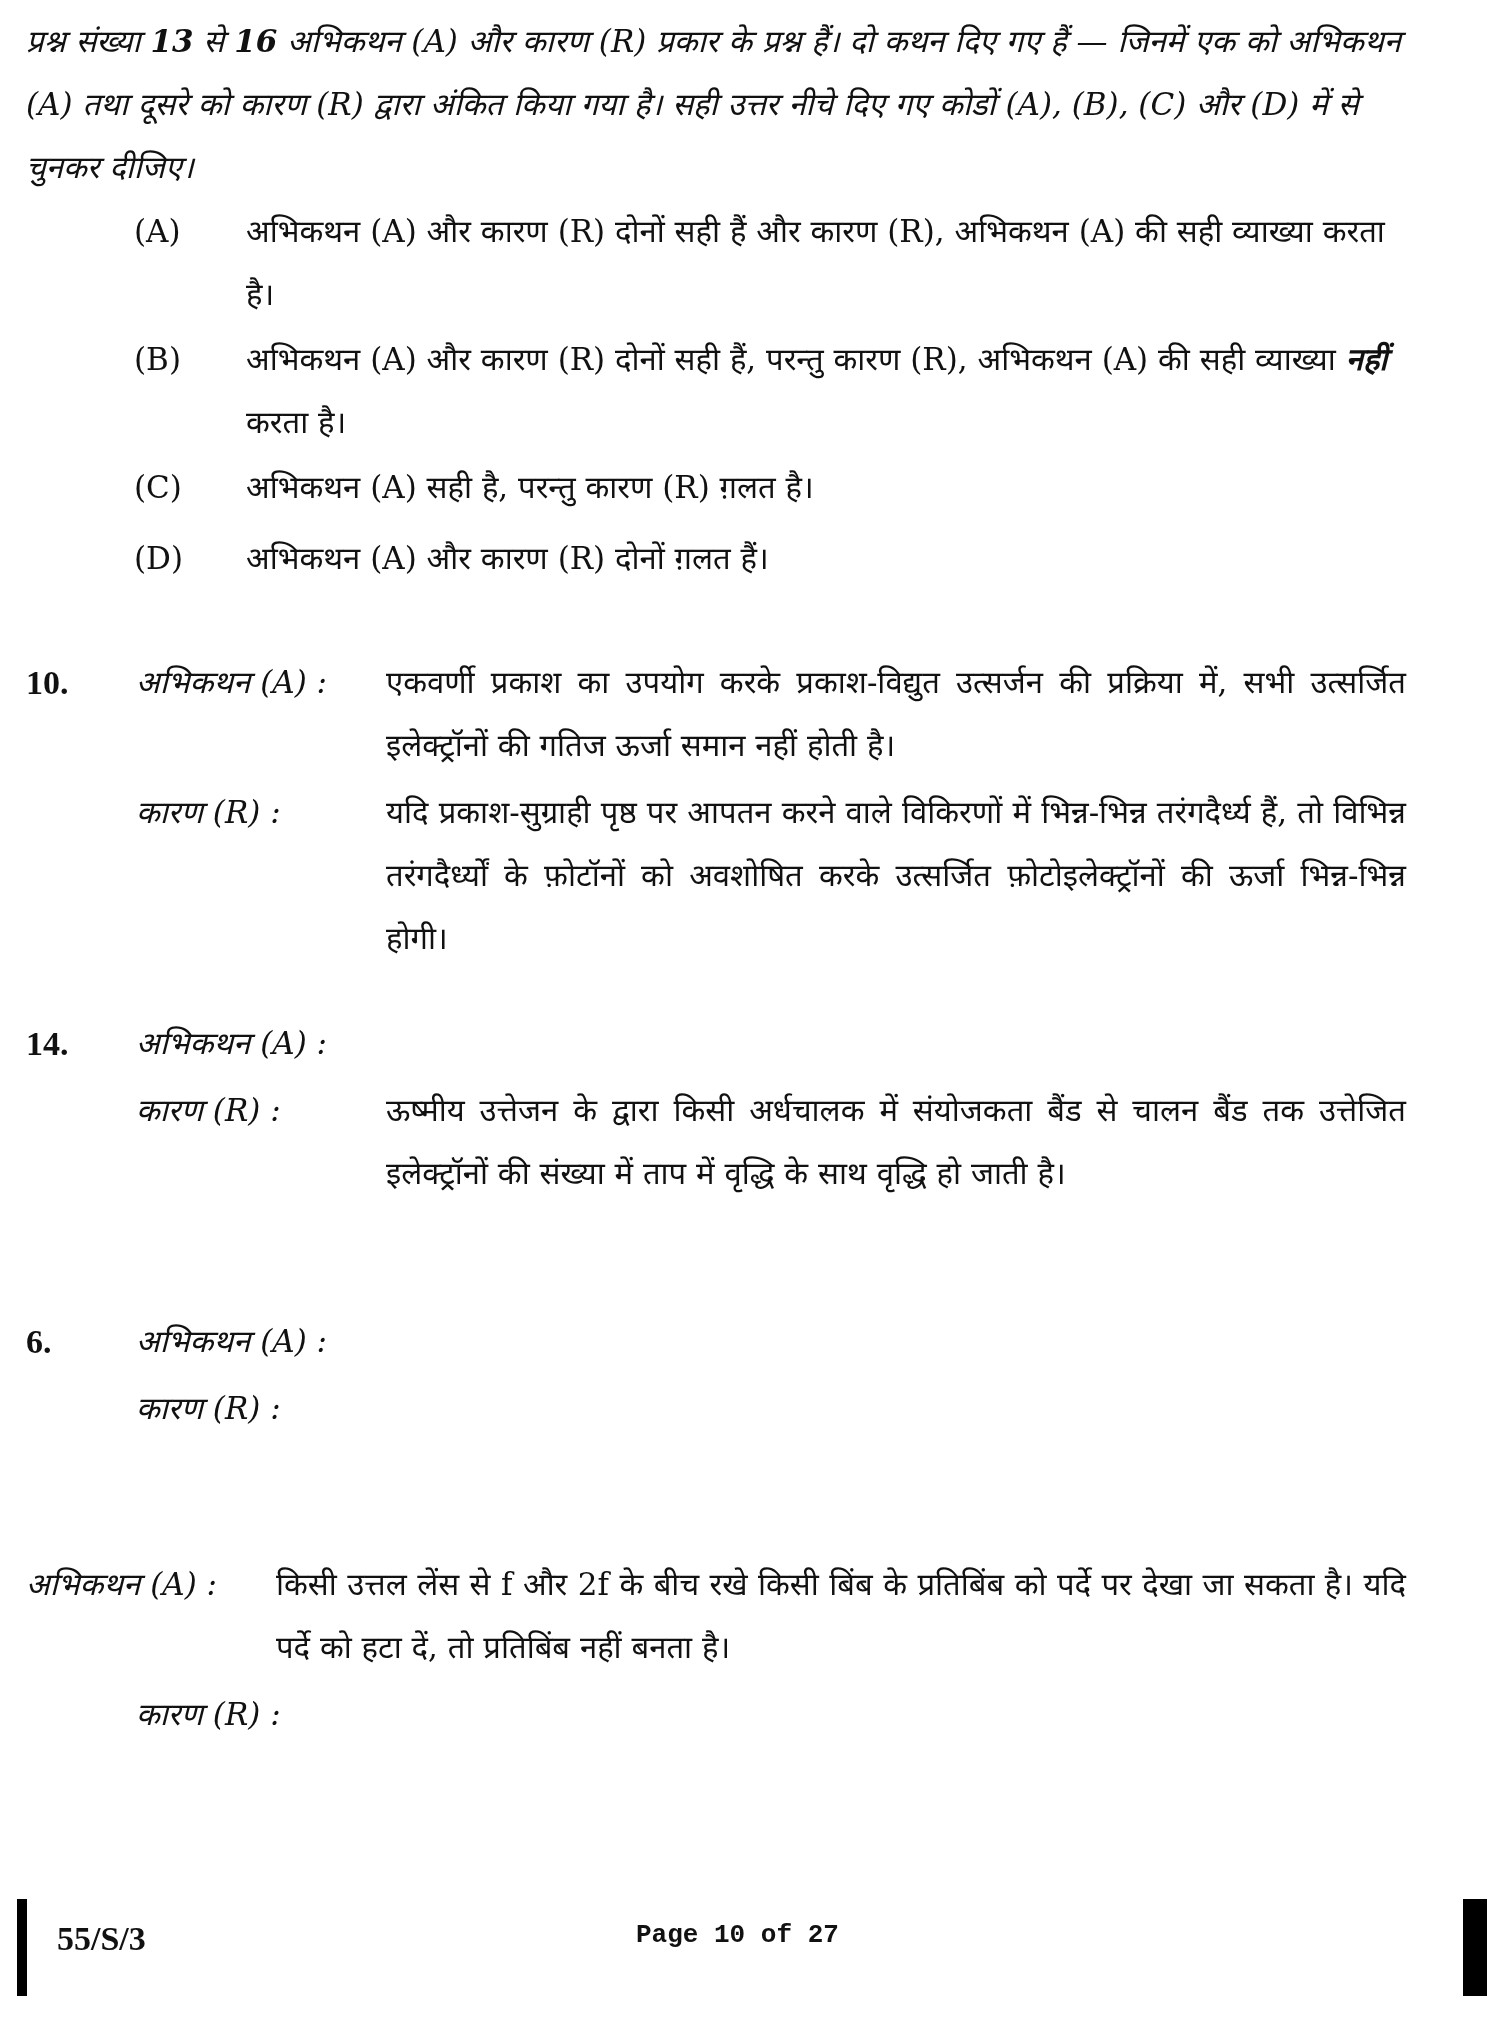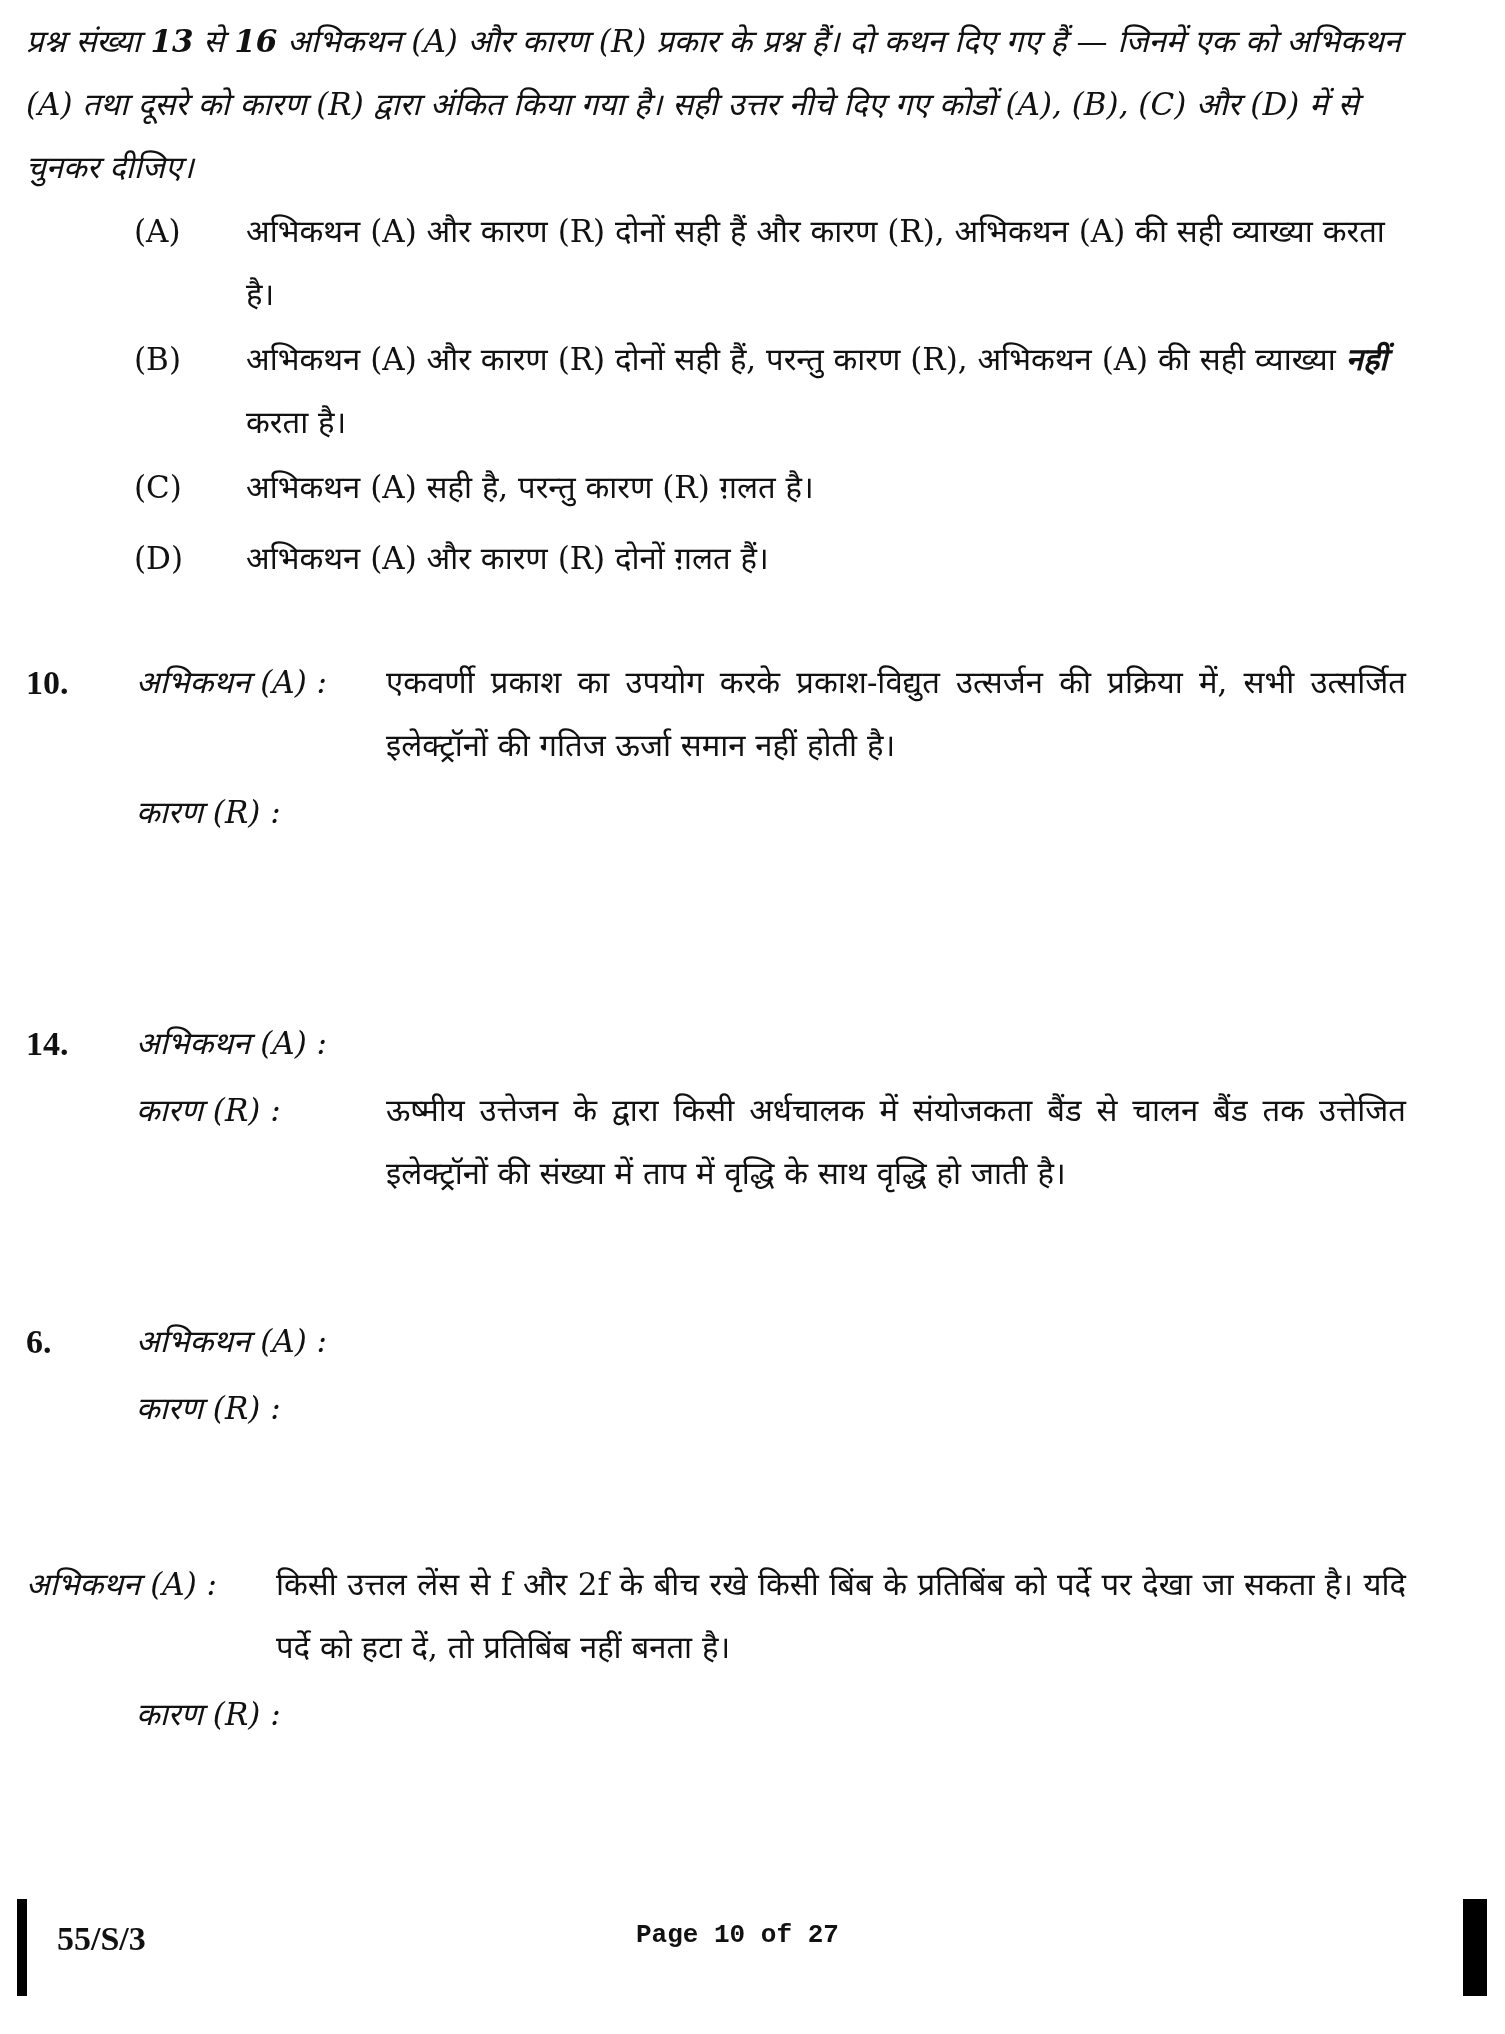--- a/index.html
+++ b/index.html
@@ -65,20 +65,21 @@
 
   <div class="q" style="top:651px;">
     <div class="row">
       <span class="num">10.</span>
       <span class="lbl">अभिकथन (A) :</span>
       <span class="body">एकवर्णी प्रकाश का उपयोग करके प्रकाश-विद्युत उत्सर्जन की प्रक्रिया में, सभी उत्सर्जित इलेक्ट्रॉनों की गतिज ऊर्जा समान नहीं होती है।</span>
     </div>
     <div class="row">
       <span class="num"></span>
       <span class="lbl">कारण (R) :</span>
+      <span class="body">यदि प्रकाश-सुग्राही पृष्ठ पर आपतन करने वाले विकिरणों में भिन्न-भिन्न तरंगदैर्ध्य हैं, तो विभिन्न तरंगदैर्ध्यों के फ़ोटॉनों को अवशोषित करके उत्सर्जित फ़ोटोइलेक्ट्रॉनों की ऊर्जा भिन्न-भिन्न होगी।</span>
     </div>
   </div>
 
   <div class="q" style="top:1012px;">
     <div class="row">
       <span class="num">14.</span>
       <span class="lbl">अभिकथन (A) :</span>
     </div>
     <div class="row">
       <span class="num"></span>

